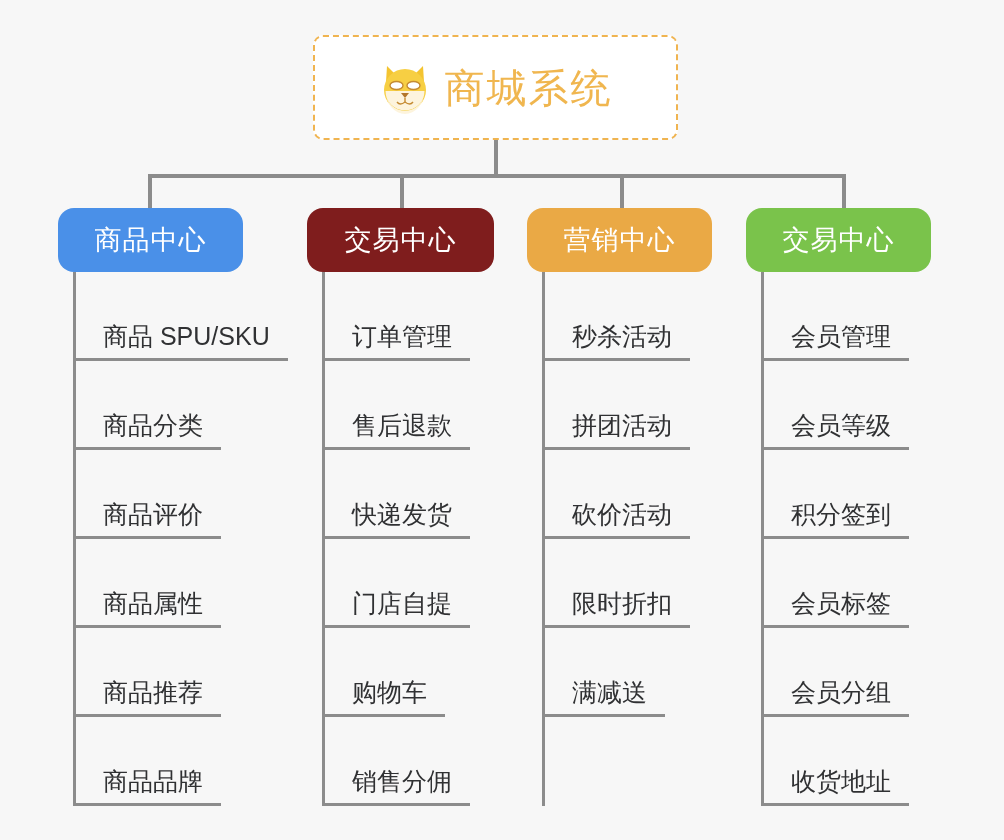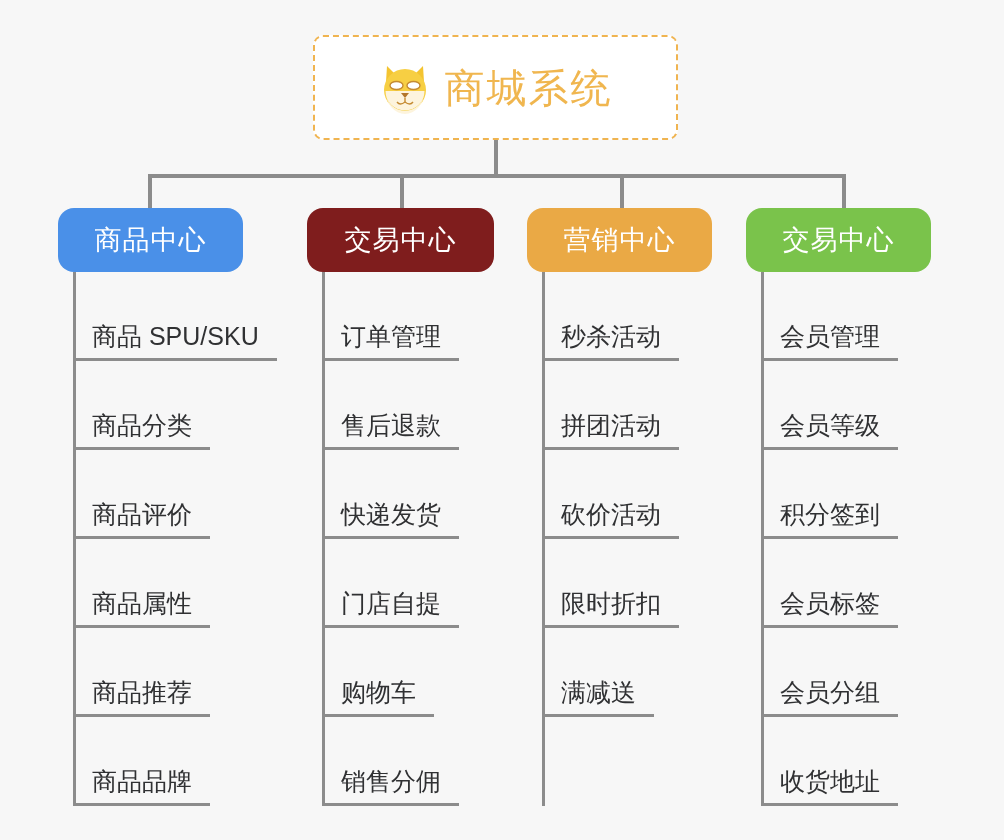--- a/index.html
+++ b/index.html
@@ -100,21 +100,21 @@
   }
   .leaf {
     position: relative;
     height: 89px;
     display: flex;
     align-items: flex-end;
     box-sizing: border-box;
   }
   .leaf-label {
     display: inline-block;
-    padding: 0 18px 8px 19px;
+    padding: 0 18px 8px 30px;
     font-size: 25px;
     color: #303133;
     line-height: 1.1;
     white-space: nowrap;
     border-bottom: 3px solid #a16207;
   }
 </style>
 </head>
 <body style="background: rgb(247, 247, 247);">
 

